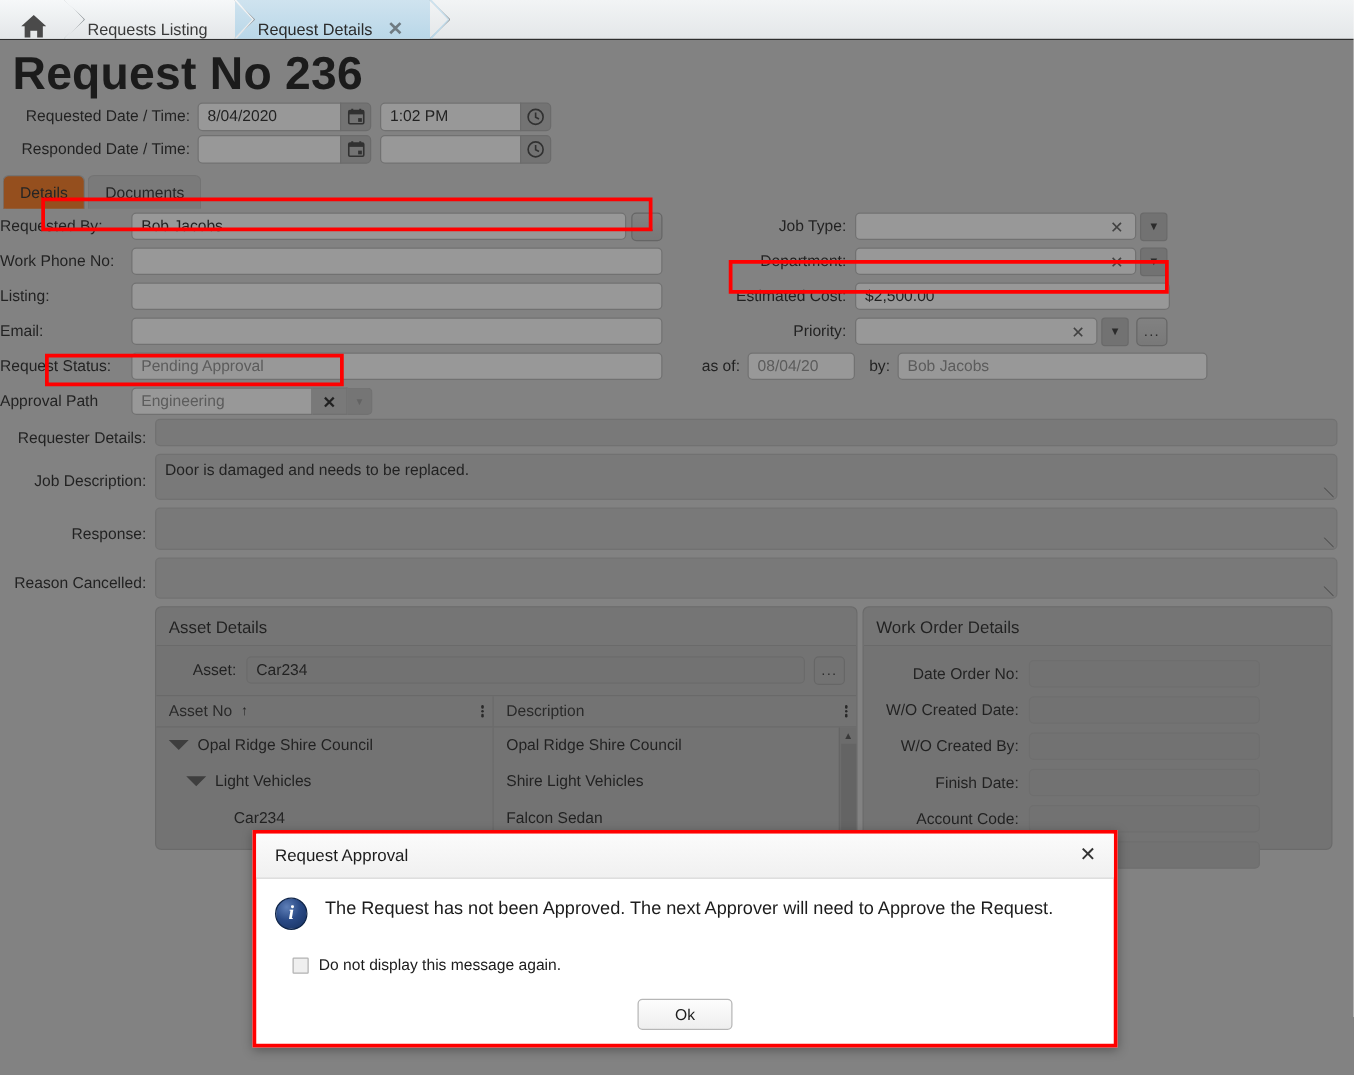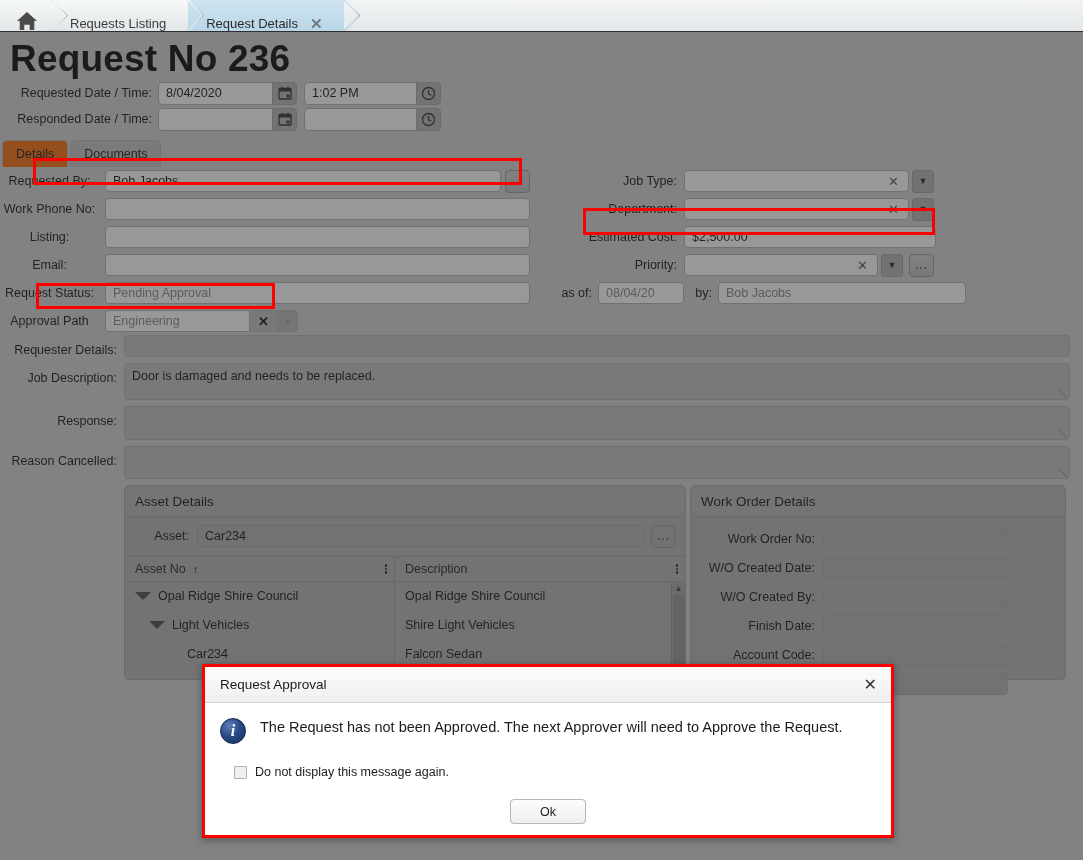--- a/index.html
+++ b/index.html
@@ -101,28 +101,28 @@
     background: #c6c6c6; margin-right: 2px;
   }
   .tab.active { background: #f97316; }
 
   
   .formarea { position: relative; }
   .leftcol { position: absolute; left: 0; top: 0; width: 530px; }
   .rightcol { position: absolute; left: 560px; top: 0; width: 520px; }
 
   .lrow { display: flex; align-items: center; height: 25px; margin-bottom: 3px; }
-  .llab { width: 105px; text-align: center; padding-right: 6px; font-size: 12.5px; color: #1c1c1c; }
+  .llab { width: 105px; text-align: left; padding-right: 6px; font-size: 12.5px; color: #1c1c1c; }
   .lfield { flex: 1; }
 
   .rrow { display: flex; align-items: center; height: 25px; margin-bottom: 3px; }
   .rlab { width: 124px; text-align: right; padding-right: 7px; font-size: 12.5px; color: #1c1c1c; }
 
   
-  .tarow { display: flex; align-items: flex-start; margin-bottom: 6px; }
+  .tarow { display: flex; align-items: center; margin-bottom: 6px; }
   .talab { width: 124px; text-align: right; padding-right: 7px; font-size: 12.5px; color: #1c1c1c; padding-top: 8px; }
   .ta {
     flex: 1; margin-right: 13px; background: #c3c3c3; border: 1px solid #b5b5b5;
     border-radius: 4px; font-size: 12.5px; color: #1c1c1c; padding: 5px 7px;
     position: relative;
   }
   .ta.resz::after {
     content: ""; position: absolute; right: 2px; bottom: 1px; width: 8px; height: 8px;
     background:
       linear-gradient(45deg, transparent 45%, #8e8e8e 45%, #8e8e8e 55%, transparent 55%);
@@ -475,21 +475,21 @@
               <span class="sbtn">▼</span>
             </div>
           </div>
         </div>
       </div>
 
       <div class="panel" style="width:376px; height:195px; margin-left:4px;">
         <div class="panel-head">Work Order Details</div>
         <div class="panel-body" style="padding-top:10px;">
           <div class="worow">
-            <div class="wolab">Work Order No:</div>
+            <div class="wolab">Date Order No:</div>
             <div class="woinp"></div>
           </div>
           <div class="worow">
             <div class="wolab">W/O Created Date:</div>
             <div class="woinp"></div>
           </div>
           <div class="worow">
             <div class="wolab">W/O Created By:</div>
             <div class="woinp"></div>
           </div>

